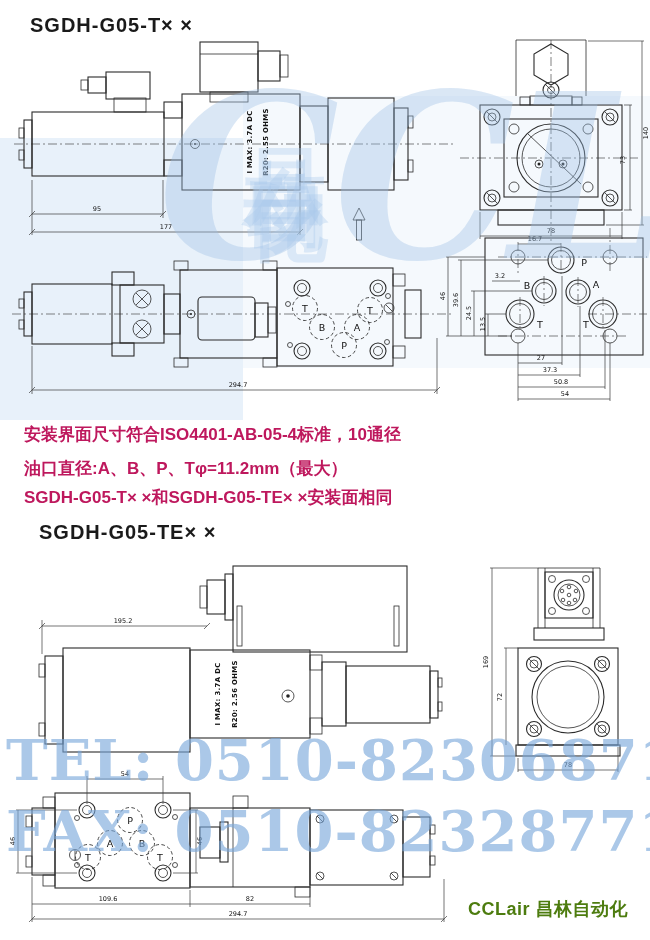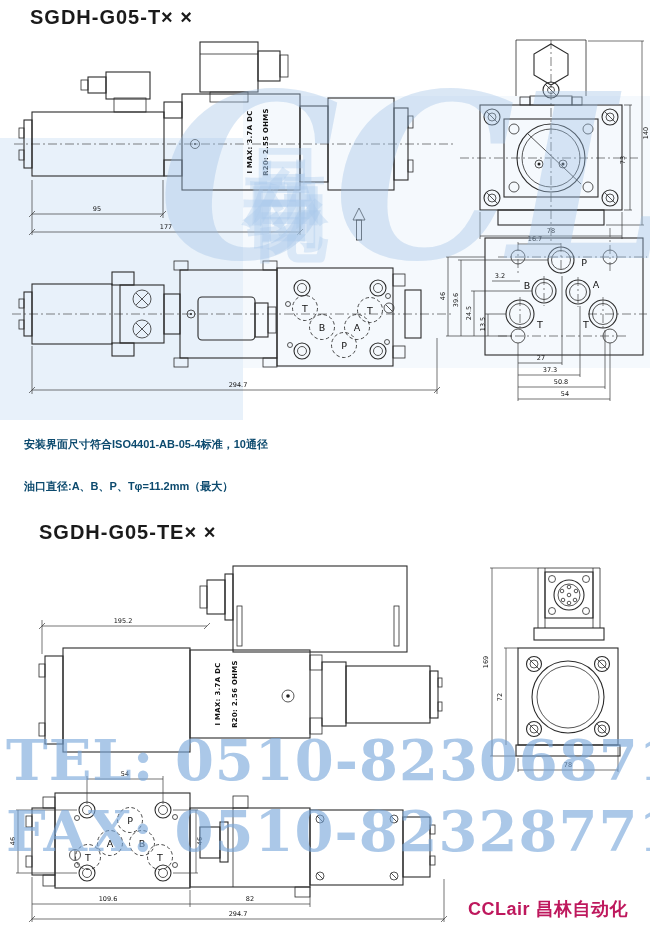--- a/index.html
+++ b/index.html
@@ -9,39 +9,39 @@
   svg.draw{position:absolute;z-index:2;overflow:visible}
   .outline{fill:none;stroke:#2b2b2b;stroke-width:1.1}
   .thin{fill:none;stroke:#2b2b2b;stroke-width:.8}
   .dim{fill:none;stroke:#3a3a3a;stroke-width:.7}
   .cl{fill:none;stroke:#4a4a4a;stroke-width:.7;stroke-dasharray:9 3 2 3}
   .dash{fill:none;stroke:#333;stroke-width:.9;stroke-dasharray:3.5 2.5}
   text.dimt{font-family:"DejaVu Sans",sans-serif;font-size:6.5px;fill:#111}
   text.port{font-family:"DejaVu Sans",sans-serif;font-size:9.5px;fill:#111}
   text.vtxt{font-family:"DejaVu Sans",sans-serif;font-size:6.8px;fill:#111;font-weight:bold;letter-spacing:.4px}
   .title{position:absolute;z-index:3;font-size:20px;font-weight:600;letter-spacing:1px;color:#1a1a1a}
-  .notes{position:absolute;z-index:3;left:24px;top:430px;font-size:11px;font-weight:600;color:#0c4a6e}
+  .notes{position:absolute;z-index:3;left:24px;top:420px;font-size:17px;font-weight:600;color:#be185d}
   .notes div{line-height:29px;white-space:nowrap}
-  .notes .gap{margin-top:13px}
-  .footer-brand{position:absolute;z-index:4;left:468px;top:897px;font-size:18px;font-weight:bold;color:#be185d;letter-spacing:.5px}
+  .notes .gap{margin-top:5px}
+  .footer-brand{position:absolute;z-index:4;left:468px;top:897px;font-size:18px;font-weight:bold;color:#4d7c0f;letter-spacing:.5px}
   .wm{position:absolute;pointer-events:none;z-index:5;white-space:nowrap;font-family:"DejaVu Serif",serif;font-weight:bold}
   .wm-cclair{left:158px;top:44px;font-size:228px;font-style:italic;color:rgba(158,193,230,.38);letter-spacing:-6px}
   .wm-cn{left:230px;top:82px;font-size:84px;writing-mode:vertical-rl;color:rgba(168,200,234,.34);letter-spacing:8px}
   .wm-tel{left:6px;top:727px;font-size:56px;color:rgba(120,167,218,.62);letter-spacing:1px}
   .wm-fax{left:6px;top:798px;font-size:56px;color:rgba(120,167,218,.62);letter-spacing:1px}
   .bg1{left:0;top:138px;width:243px;height:282px;background:#e8f1fa}
   .bg2{left:243px;top:96px;width:407px;height:272px;background:#f5f9fd}
 </style>
 </head>
 <body>
 
 <div class="bg bg1"></div>
 <div class="bg bg2"></div>
 
-<div class="title" style="left:30px;top:6px">SGDH-G05-T× ×</div>
+<div class="title" style="left:30px;top:14px">SGDH-G05-T× ×</div>
 <div class="title" style="left:39px;top:521px">SGDH-G05-TE× ×</div>
 
 <svg class="draw" style="left:12px;top:34px" width="445" height="212" viewBox="0 0 445 212">
   <g>
     <line class="cl" x1="2" y1="110" x2="442" y2="110"></line>
   </g>
   <g>
     <rect class="outline" x="20" y="78" width="132" height="64"></rect>
     <rect class="outline" x="12" y="86" width="8" height="48"></rect>
     <rect class="thin" x="7" y="94" width="5" height="10"></rect>
@@ -305,20 +305,21 @@
   <text class="dimt" transform="rotate(-90 57 98)" x="57" y="98" text-anchor="middle">13.5</text>
   <text class="dimt" x="113" y="134" text-anchor="middle">27</text>
   <text class="dimt" x="122" y="146" text-anchor="middle">37.3</text>
   <text class="dimt" x="133" y="158" text-anchor="middle">50.8</text>
   <text class="dimt" x="137" y="170" text-anchor="middle">54</text>
 </svg>
 
 <div class="notes">
   <div>安装界面尺寸符合ISO4401-AB-05-4标准，10通径</div>
   <div class="gap">油口直径:A、B、P、Tφ=11.2mm（最大）</div>
+  <div>SGDH-G05-T× ×和SGDH-G05-TE× ×安装面相同</div>
 </div>
 
 <svg class="draw" style="left:15px;top:556px" width="450" height="215" viewBox="0 0 450 215">
   <g>
     <rect class="outline" x="218" y="10" width="174" height="86"></rect>
     <rect class="thin" x="222" y="50" width="5" height="40"></rect>
     <rect class="thin" x="379" y="50" width="5" height="40"></rect>
   </g>
   <g>
     <rect class="thin" x="185" y="30" width="7" height="22"></rect>

